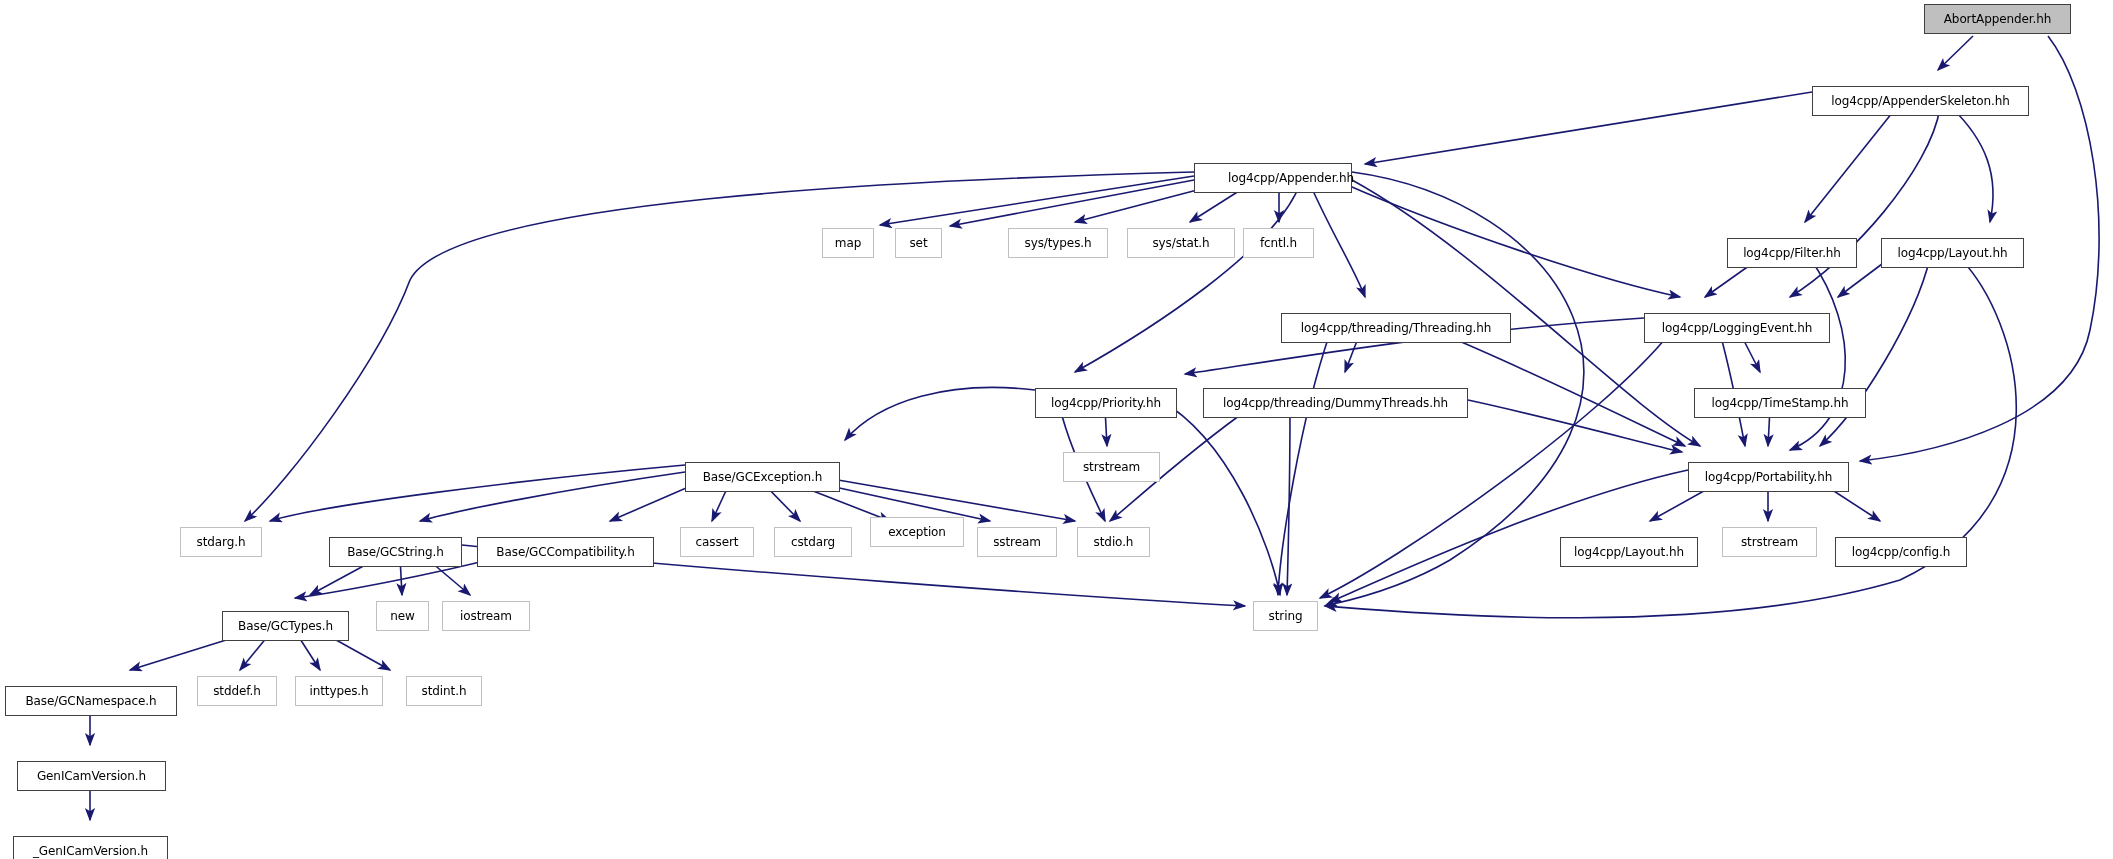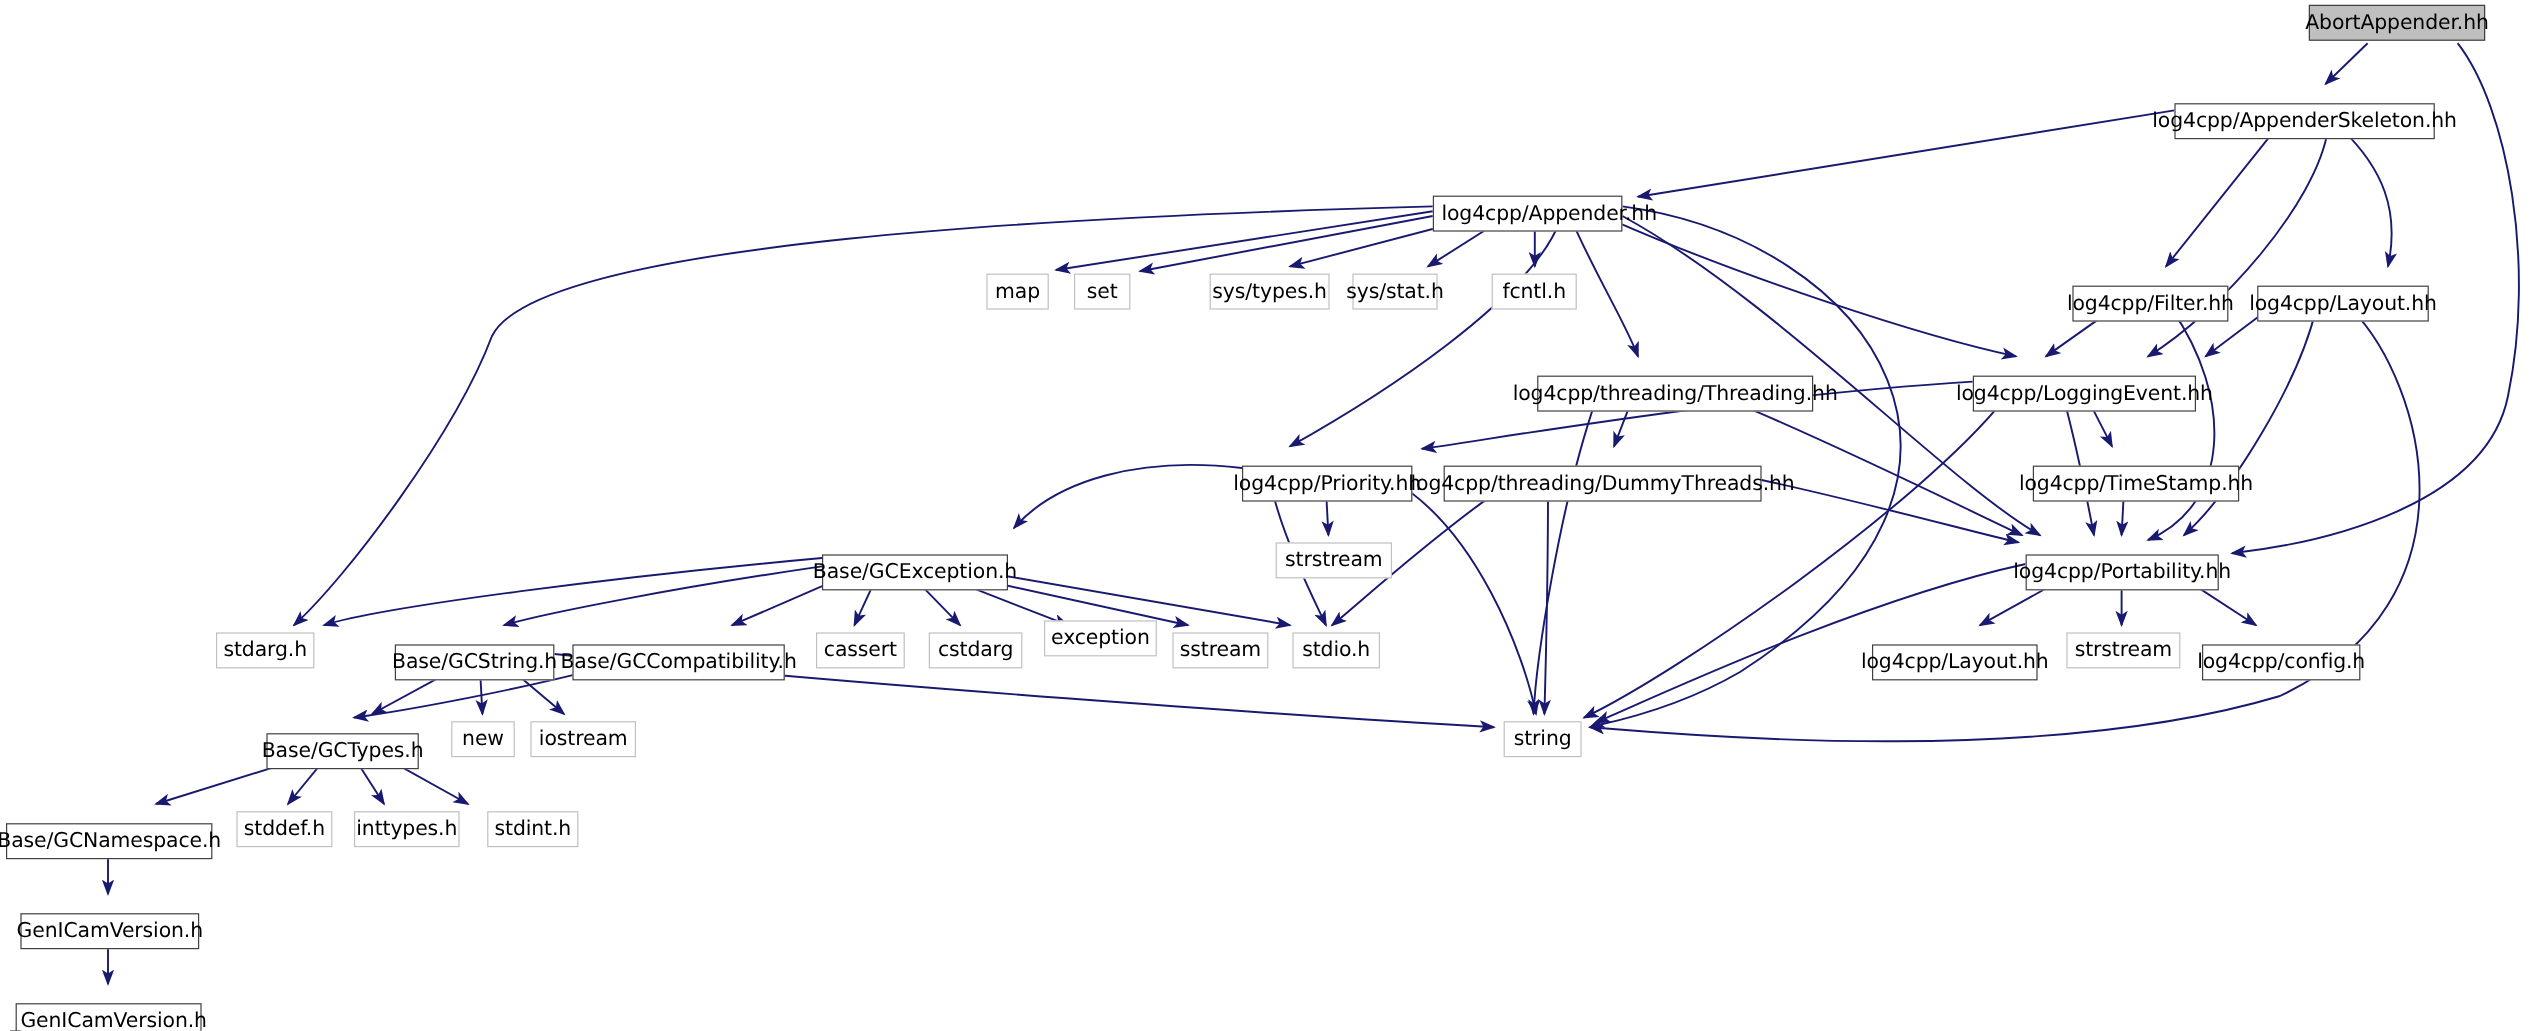--- a/index.html
+++ b/index.html
@@ -25,21 +25,21 @@
   .node {
     position: absolute;
     box-sizing: border-box;
     display: flex;
     align-items: center;
     justify-content: center;
     height: 30px;
     background: #ffffff;
     border: 1px solid #c0c0c0;
     color: #000000;
-    font-size: 17px;
+    font-size: 12px;
     line-height: 1;
     white-space: nowrap;
     padding: 0 8px;
     letter-spacing: -0.1px;
   }
   .node.strong {
     border: 1.6px solid #404040;
     margin-top: 10px;
   }
   .node.current {
@@ -141,21 +141,21 @@
       </div>
       <div class="node" style="left: 822px; top: 228px; width: 52px;">
         <span class="node-label">map</span>
       </div>
       <div class="node" style="left: 895px; top: 228px; width: 47px;">
         <span class="node-label">set</span>
       </div>
       <div class="node" style="left: 1008px; top: 228px; width: 100px;">
         <span class="node-label">sys/types.h</span>
       </div>
-      <div class="node" style="left: 1127px; top: 228px; width: 71px;">
+      <div class="node" style="left: 1127px; top: 228px; width: 108px;">
         <span class="node-label">sys/stat.h</span>
       </div>
       <div class="node" style="left: 1243px; top: 228px; width: 71px;">
         <span class="node-label">fcntl.h</span>
       </div>
       <div class="node strong" style="left: 1281px; top: 303px; width: 230px;">
         <span class="node-label">log4cpp/threading/Threading.hh</span>
       </div>
       <div class="node strong" style="left: 1644px; top: 303px; width: 186px; text-align: right;">
         <span class="node-label">log4cpp/LoggingEvent.hh</span>

